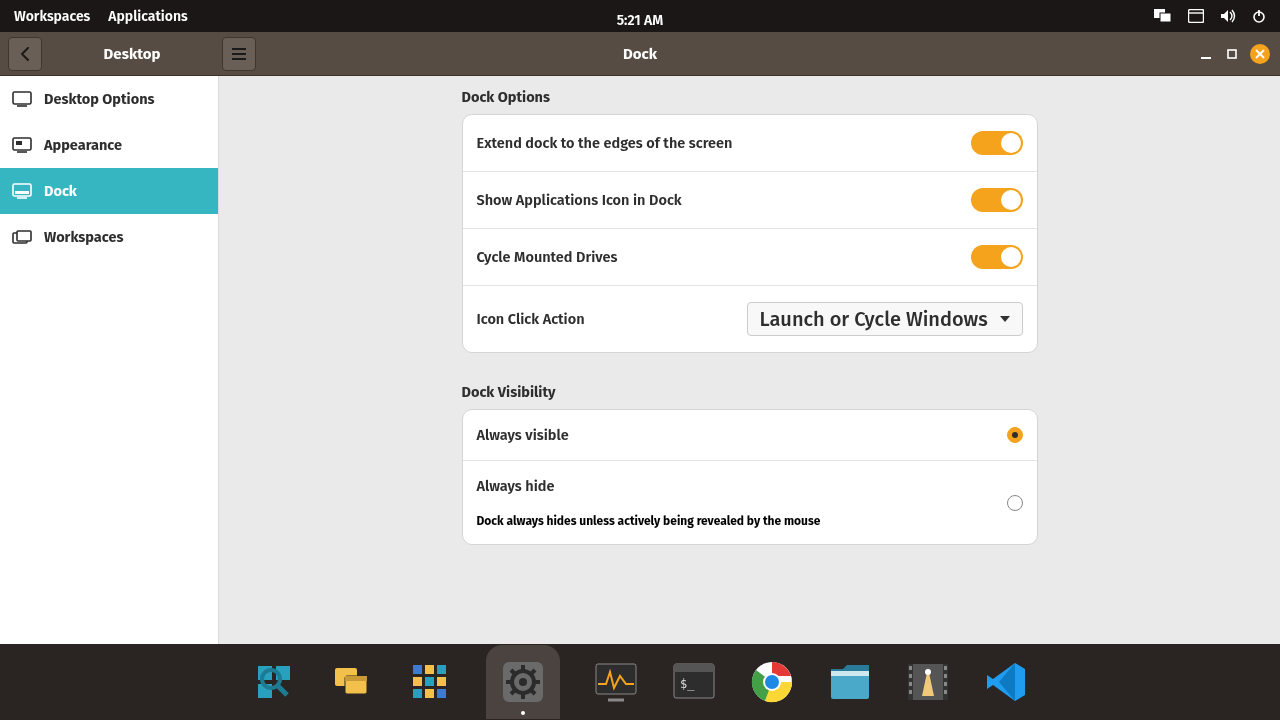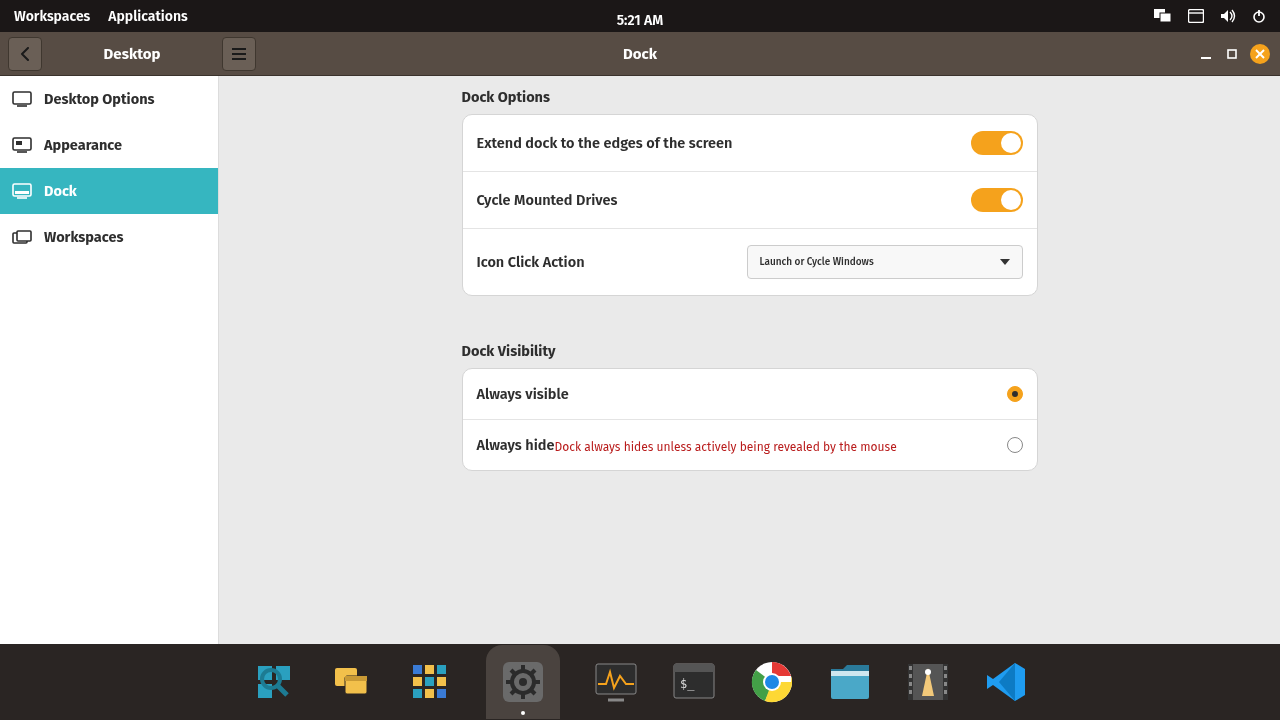--- a/index.html
+++ b/index.html
@@ -54,42 +54,42 @@
 .side-item {
   height: 46px; display:flex; align-items:center; padding-left:12px; gap:12px;
   font-size:14.5px; font-weight:700; cursor:pointer;
 }
 .side-item.active { background:#36b6c0; color:#fff; }
 .side-item svg { flex-shrink:0; }
 
 .content { flex:1; overflow:auto; background:#eaeaea; display:flex; justify-content:center; }
 .content-inner { width: 576px; padding-top: 8px; }
 .section-title { font-size:14.5px; font-weight:700; margin-bottom:8px; margin-top:4px;}
-.section-title.gap { margin-top: 46px; }
+.section-title.gap { margin-top: 30px; }
 .panel-box {
   background:#fff; border:1px solid #d5d5d5; border-radius:10px;
 }
 .row {
   display:flex; align-items:center; justify-content:space-between;
   padding: 16px 14px 16px 14px; border-bottom:1px solid #e4e4e4;
 }
 .row:last-child { border-bottom:none; }
 .row-label { font-size:14.5px; font-weight:600; }
-.row-sub { font-size:12px; color:#b91c1c; font-weight:400; margin-top:4px;}
-.row-text { display:flex; flex-direction:row; }
+.row-sub { font-size:12px; color:#000000; font-weight:700; margin-top:19px;}
+.row-text { display:flex; flex-direction:column; }
 
 
 .toggle { width:52px; height:24px; border-radius:12px; background:#f5a21c; position:relative; cursor:pointer; }
 .toggle::after { content:""; position:absolute; right:2px; top:2px; width:20px; height:20px; border-radius:50%; background:#fff; }
 
 
 .dropdown {
   width:276px; height:34px; background:#f8f8f8; border:1px solid #ccc; border-radius:4px;
   display:flex; align-items:center; justify-content:space-between; padding:0 12px;
-  font-size:10px; font-weight:500; cursor:pointer;
+  font-size:20px; font-weight:500; cursor:pointer;
 }
 .dropdown svg{ }
 
 
 .radio { width:16px; height:16px; border:1px solid #888; border-radius:50%; display:flex; align-items:center; justify-content:center; cursor:pointer;}
 .radio.sel { border-color:#f5a21c; background:#f5a21c;}
 .radio.sel::after{ content:""; width:6px; height:6px; background:#2e2e2e; border-radius:50%;}
 
 
 .dock {
@@ -216,20 +216,24 @@
 
     <div class="content">
       <div class="content-inner">
         <div class="section-title">Dock Options</div>
         <div class="panel-box">
           <div class="row">
             <span class="row-label">Extend dock to the edges of the screen</span>
             <div class="toggle"></div>
           </div>
           <div class="row">
+            <span class="row-label">Show Applications Icon in Dock</span>
+            <div class="toggle"></div>
+          </div>
+          <div class="row">
             <span class="row-label">Cycle Mounted Drives</span>
             <div class="toggle"></div>
           </div>
           <div class="row">
             <span class="row-label">Icon Click Action</span>
             <div class="dropdown">
               <span>Launch or Cycle Windows</span>
               <svg width="10" height="6" viewBox="0 0 10 6">
                   <path d="M0 0 L5 6 L10 0 Z" fill="#333"></path>
                 </svg>

